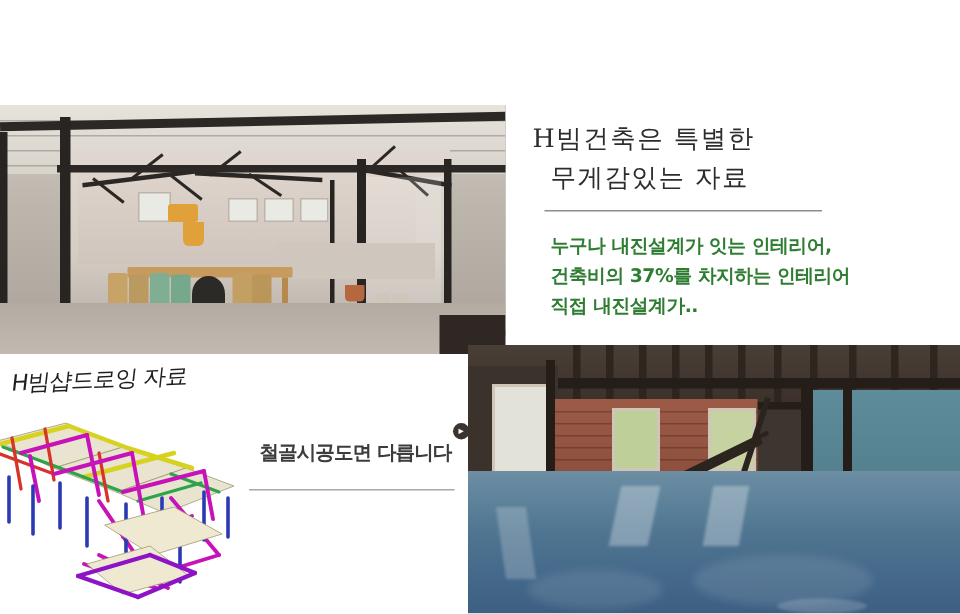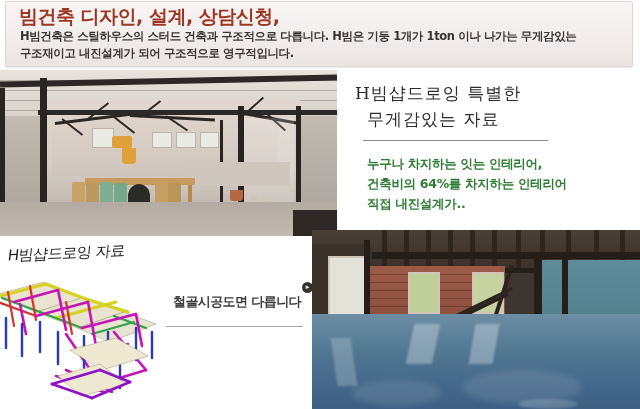--- a/index.html
+++ b/index.html
@@ -130,27 +130,20 @@
   .pe-floor{position:absolute;left:0;bottom:0;width:100%;height:95px;
     background:linear-gradient(to bottom,#6d8ea3 0%,#5f849c 18%,#4f7490 45%,#44688a 75%,#3c5f82 100%);}
   .pe-ref{position:absolute;background:rgba(255,255,255,.30);filter:blur(1px);}
   .pe-swirl{position:absolute;background:rgba(255,255,255,.10);border-radius:50%;filter:blur(3px);}
 </style>
 </head>
 <body>
 
 <div class="page">
 
-  <div class="header">
-    <div class="header-title">빔건축 디자인, 설계, 상담신청,</div>
-    <div class="header-body">
-      <div>H빔건축은 스틸하우스의 스터드 건축과 구조적으로 다릅니다. H빔은 기둥 1개가 1ton 이나 나가는 무게감있는</div>
-      <div>구조재이고 내진설계가 되어 구조적으로 영구적입니다.</div>
-    </div>
-  </div>
 
   <div class="photo-interior">
     <div class="pi-sky"></div>
 
     <div class="pi-ceiling">
       <div class="pi-ceil-line" style="top:10px"></div>
       <div class="pi-ceil-line" style="top:20px"></div>
       <div class="pi-ceil-line" style="top:30px"></div>
       <div class="pi-ceil-line" style="top:40px"></div>
     </div>
@@ -206,27 +199,27 @@
     <div class="pi-plant" style="left:230px;top:120px;width:13px;height:11px;background:#b5683f;border-radius:0 0 3px 3px;"></div>
     <div class="pi-plant" style="left:250px;top:126px;width:10px;height:9px;background:#cfc6ba;"></div>
     <div class="pi-plant" style="left:262px;top:126px;width:10px;height:9px;background:#cfc6ba;"></div>
 
     <div class="pi-floor"></div>
     <div class="pi-dark"></div>
   </div>
 
   <div class="right-block">
     <div class="rb-title">
-      <span>H빔샵드로잉 특별한</span>
+      <span>H빔건축은 특별한</span>
       <span class="l2">무게감있는 자료</span>
     </div>
     <div class="rb-rule"></div>
     <div class="rb-green">
-      <div>누구나 차지하는 잇는 인테리어,</div>
-      <div>건축비의 64%를 차지하는 인테리어</div>
+      <div>누구나 내진설계가 잇는 인테리어,</div>
+      <div>건축비의 37%를 차지하는 인테리어</div>
       <div>직접 내진설계가..</div>
     </div>
   </div>
 
   <div class="shop-panel">
 
     <div class="hand-title">H빔샵드로잉 자료</div>
 
     <svg class="model" viewBox="0 0 180 130">
       <g stroke-linecap="round" fill="none">

